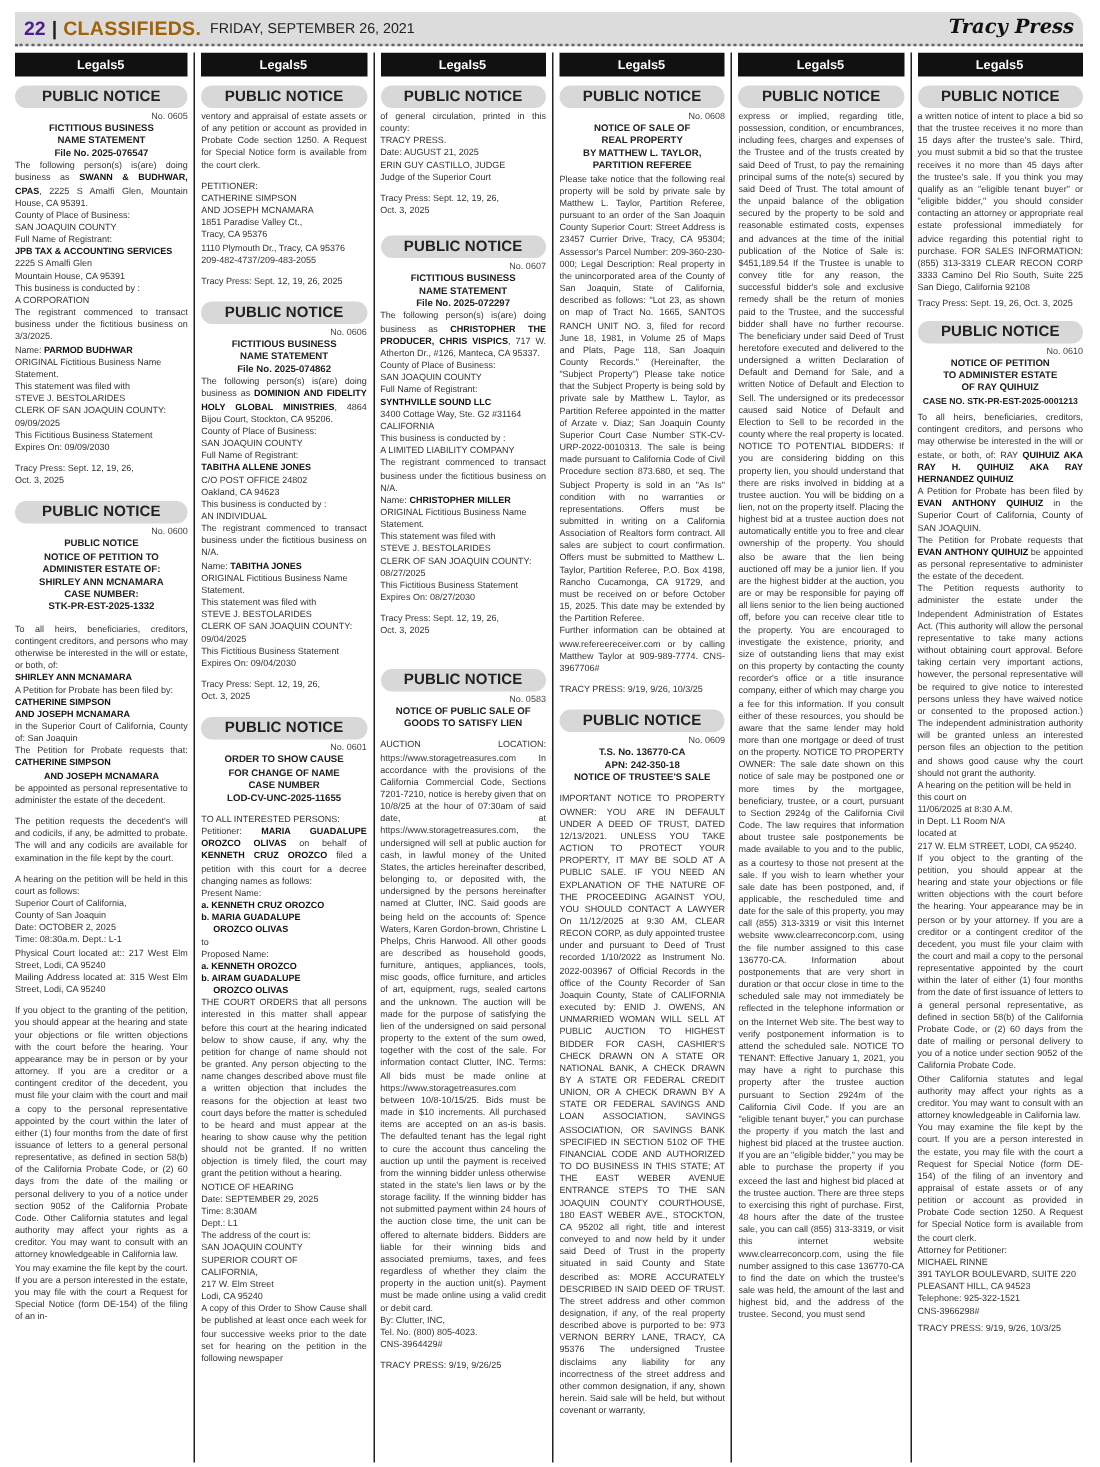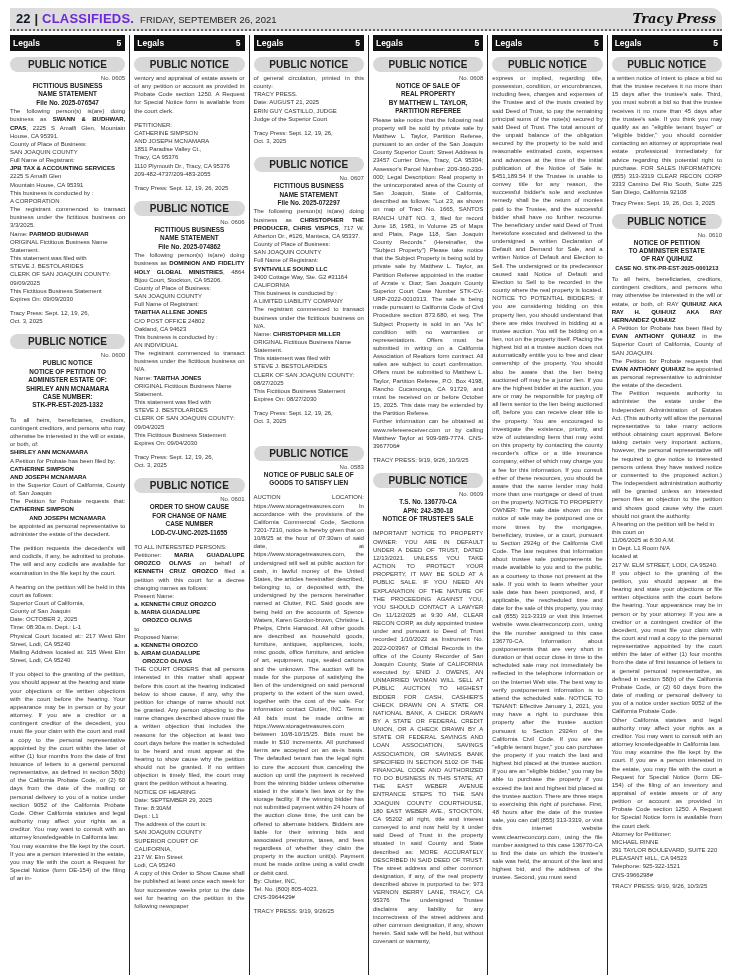--- a/index.html
+++ b/index.html
@@ -5,35 +5,35 @@
   * { box-sizing: border-box; margin: 0; padding: 0; }
   html, body { width: 733px; height: 978px; background: #fff; overflow: hidden; }
   body { font-family: "Liberation Sans", sans-serif; color: #222; position: relative; }
 
   .masthead {
     position: absolute; left: 10px; top: 8px; width: 712px; height: 23px;
     background: #dcdcdc; border-radius: 0 10px 0 0;
     border-bottom: 2px dotted #666;
     display: flex; align-items: center; padding: 0 6px;
   }
-  .mh-page { font-weight: bold; font-size: 13px; color: #0f172a; }
+  .mh-page { font-weight: bold; font-size: 13px; color: #4c1d95; }
   .mh-sep { font-size: 13px; margin: 0 4px; color: #222; font-weight: bold; }
-  .mh-section { font-weight: bold; font-size: 13px; color: #6d28d9; letter-spacing: 0.2px; }
+  .mh-section { font-weight: bold; font-size: 13px; color: #a16207; letter-spacing: 0.2px; }
   .mh-date { font-size: 9.5px; margin-left: 6px; color: #222; margin-top: 2px; }
   .mh-logo { margin-left: auto; font-family: "DejaVu Serif", serif; font-weight: bold; font-size: 13px; color: #111; font-style: italic; text-align: right; }
 
   .columns { position: absolute; left: 10px; top: 35px; width: 716px; height: 940px; display: flex; }
   .col {
     width: 122.5px; height: 100%; padding: 0 4px 0 4px;
     border-left: 1px solid #222; overflow: hidden;
   }
   .col:first-child { border-left: none; padding-left: 0; }
   .col-head {
     background: #111; color: #fff; height: 16px; font-size: 8.5px; font-weight: bold;
-    display: flex; justify-content: space-between; align-items: center; padding: 0 4px 0 3px;
+    display: flex; justify-content: center; align-items: center; padding: 0 4px 0 3px;
     margin-bottom: 6px;
   }
   .pill {
     background: #d8d8d8; border-radius: 9px; height: 15px; text-align: center;
     font-weight: bold; font-size: 10px; line-height: 15px; color: #222;
     margin: 6px 0 2px 0; letter-spacing: 0.1px;
   }
   .pill.first { margin-top: 0; }
   .noticeno { text-align: right; font-size: 6px; color: #444; line-height: 8px; }
   .ttl { text-align: center; font-weight: bold; font-size: 6.4px; line-height: 8.4px; color: #222; }

